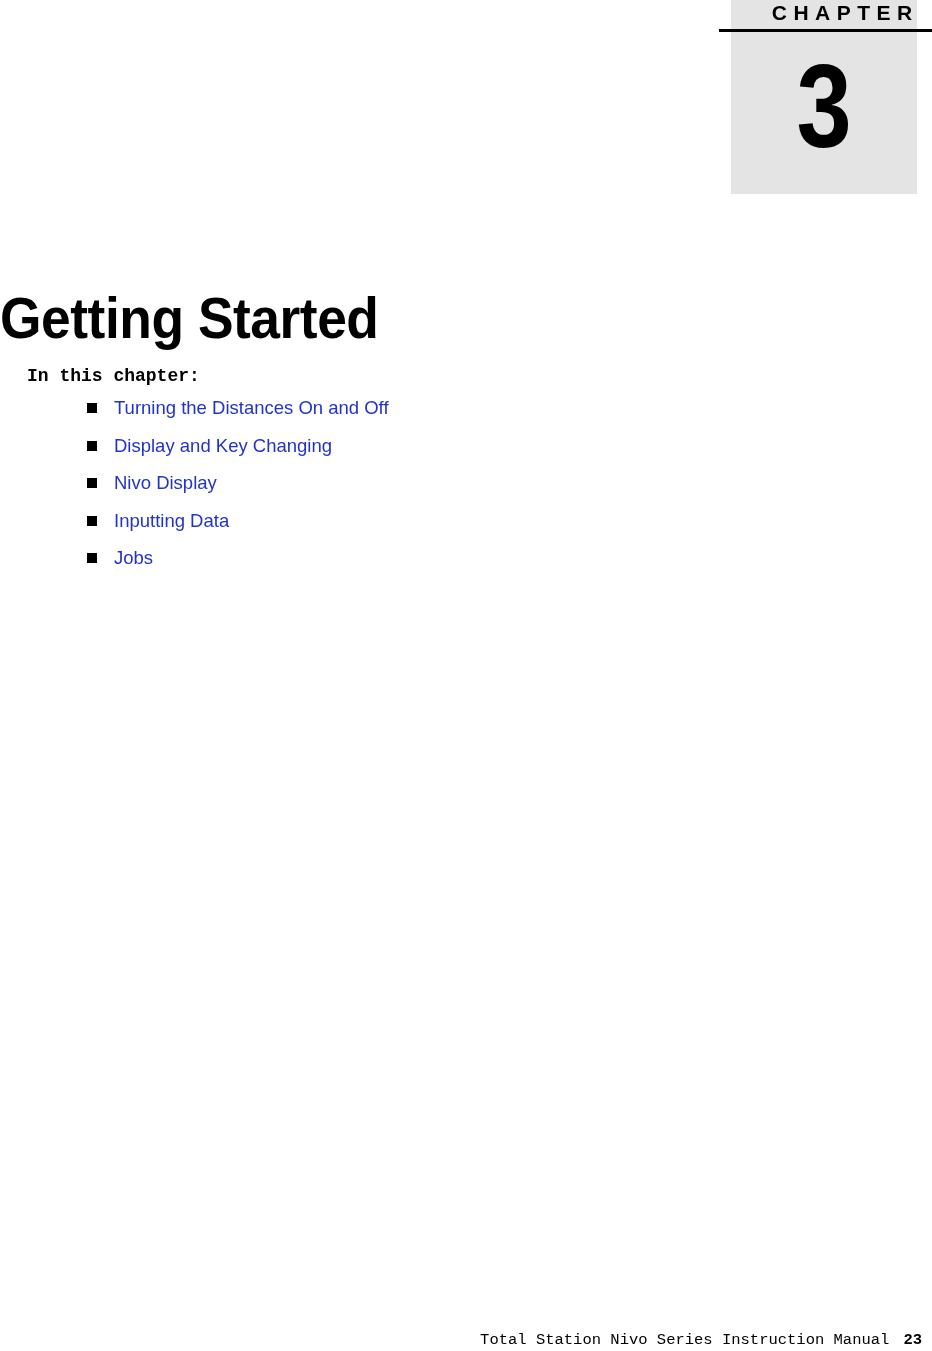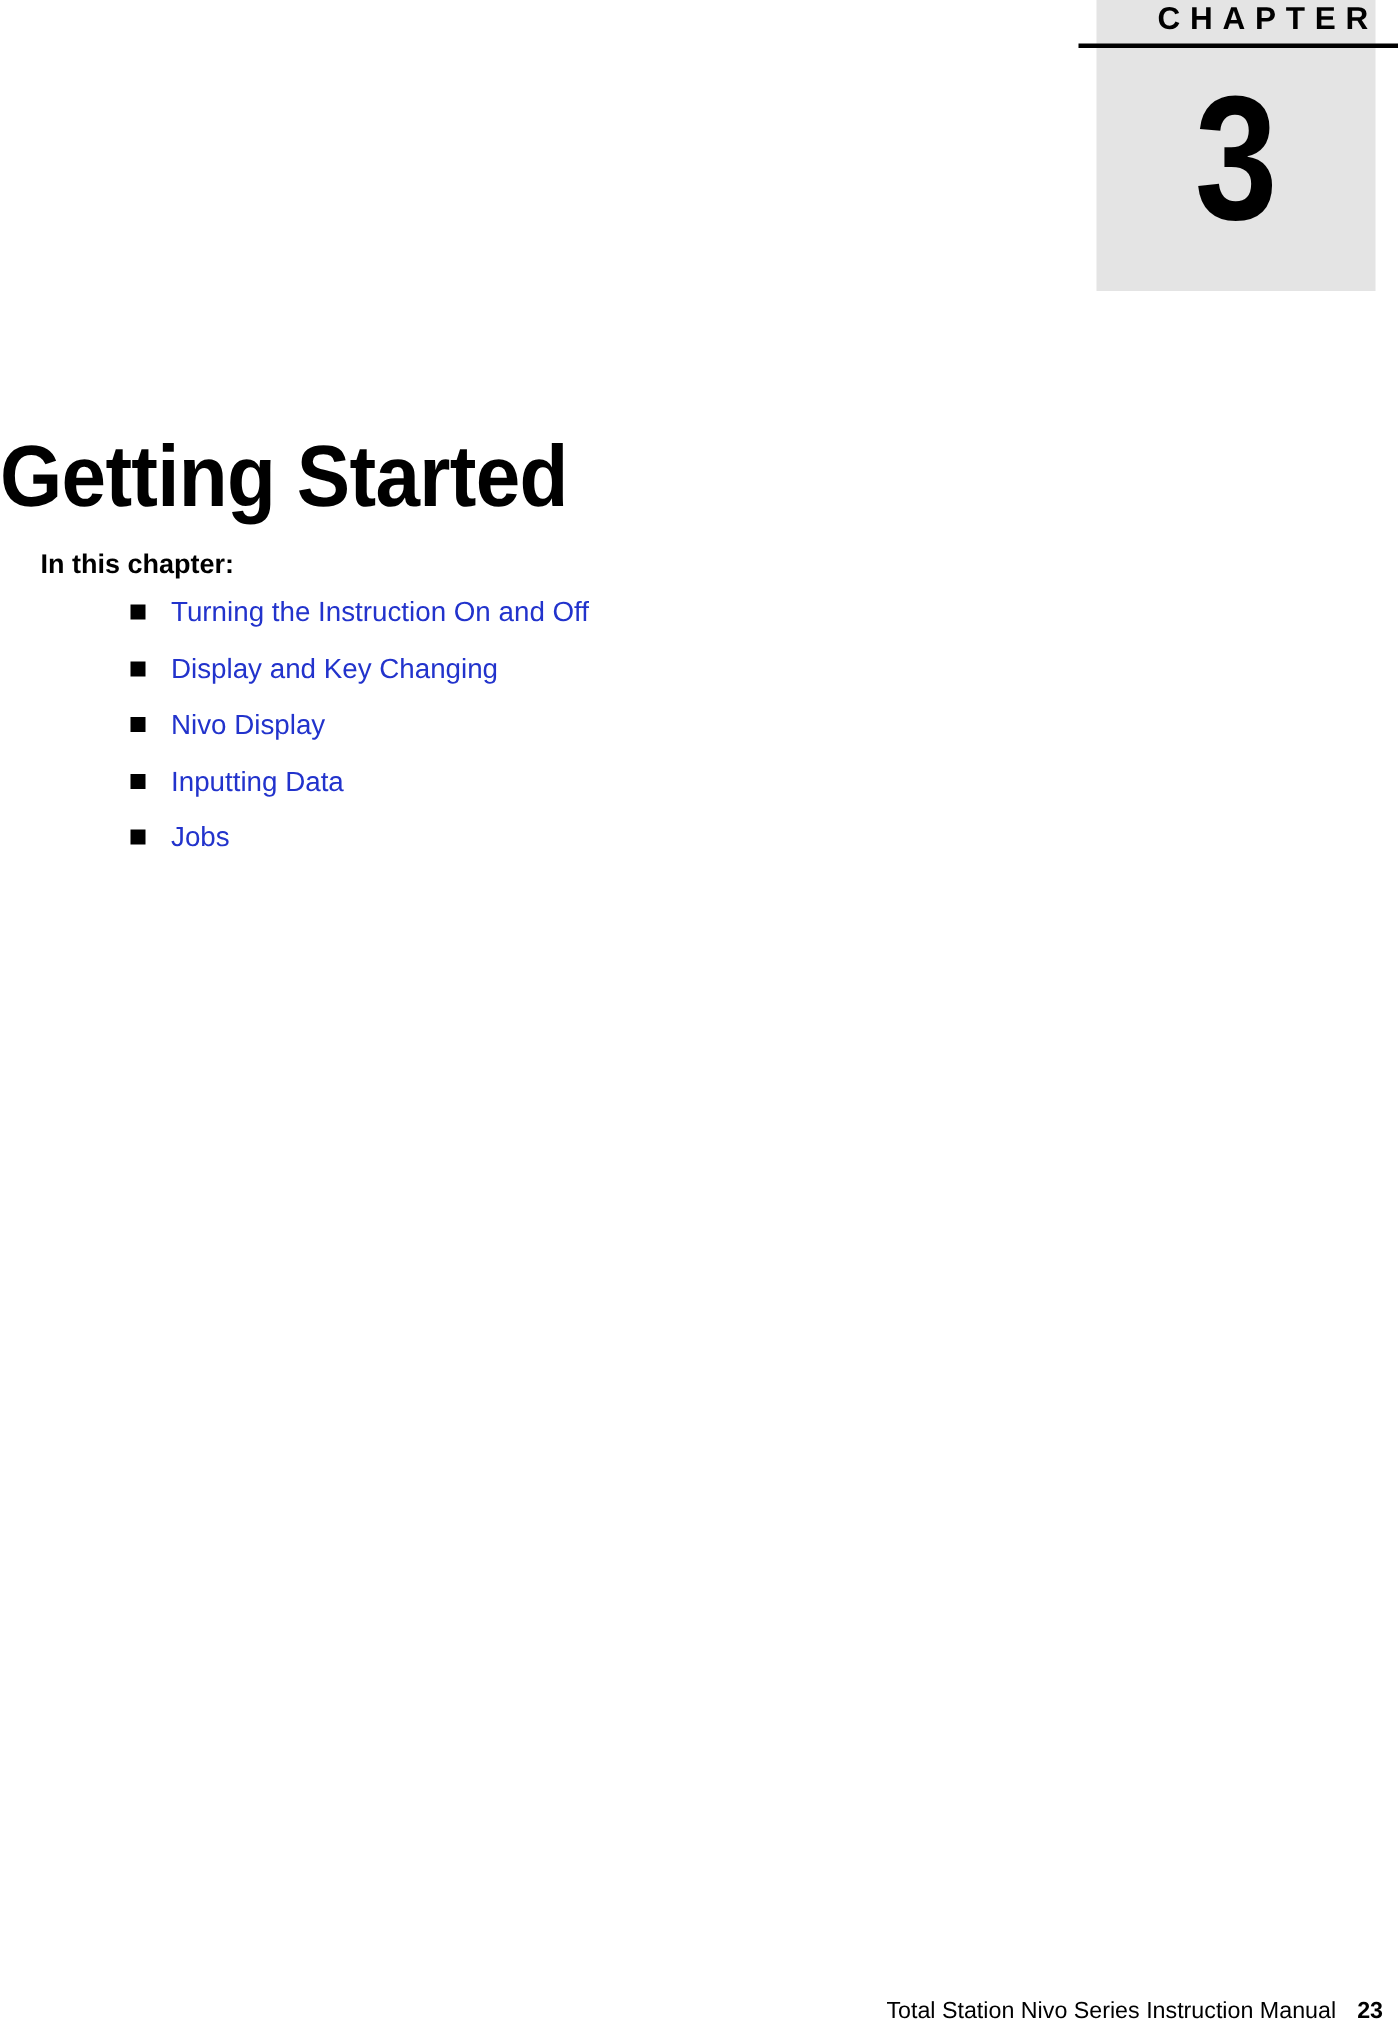--- a/index.html
+++ b/index.html
@@ -84,21 +84,21 @@
     white-space: nowrap;
     transform: scaleX(0.92);
     transform-origin: left center;
   }
 
   
   .in-this-chapter {
     position: absolute;
     left: 27px;
     top: 350px;
-    font-family: Liberation Sans, sans-serif;
+    font-family: Liberation Mono, monospace;
     font-weight: bold;
     font-size: 18px;
     line-height: 22px;
     color: #000000;
     white-space: nowrap;
   }
 
   
   .toc-list {
     position: absolute;
@@ -136,21 +136,21 @@
   }
 
   
   .footer {
     position: absolute;
     left: 0px;
     right: 10px;
     top: 1331px;
     text-align: right;
     white-space: nowrap;
-    font-family: Liberation Sans, sans-serif;
+    font-family: Liberation Mono, monospace;
     font-size: 15.5px;
     line-height: 19px;
     color: #000000;
   }
 
   .footer-title {
     font-weight: normal;
   }
 
   .footer-page {
@@ -172,21 +172,21 @@
   <div class="chapter-number">3</div>
 
   <h1 class="chapter-title">Getting Started</h1>
 
   <h2 class="in-this-chapter">In this chapter:</h2>
 
   <ul class="toc-list">
 
     <li class="toc-item">
       <span class="toc-bullet"></span>
-      <a class="toc-link" href="#">Turning the Instruction On and Off</a>
+      <a class="toc-link" href="#">Turning the Distances On and Off</a>
     </li>
 
 
     <li class="toc-item">
       <span class="toc-bullet"></span>
       <a class="toc-link" href="#">Display and Key Changing</a>
     </li>
 
     <li class="toc-item">
       <span class="toc-bullet"></span>

